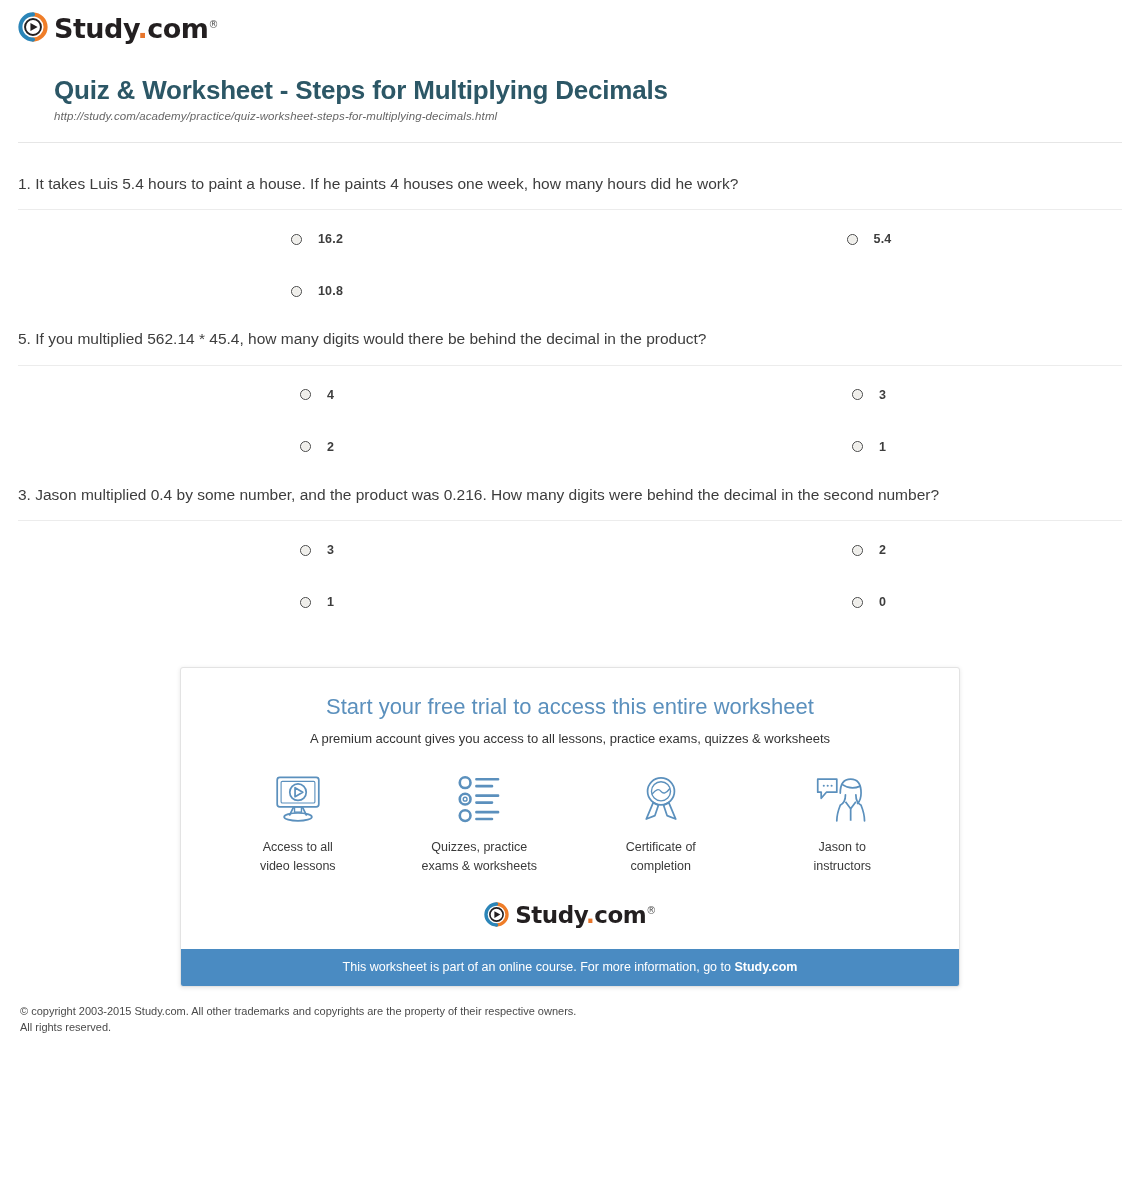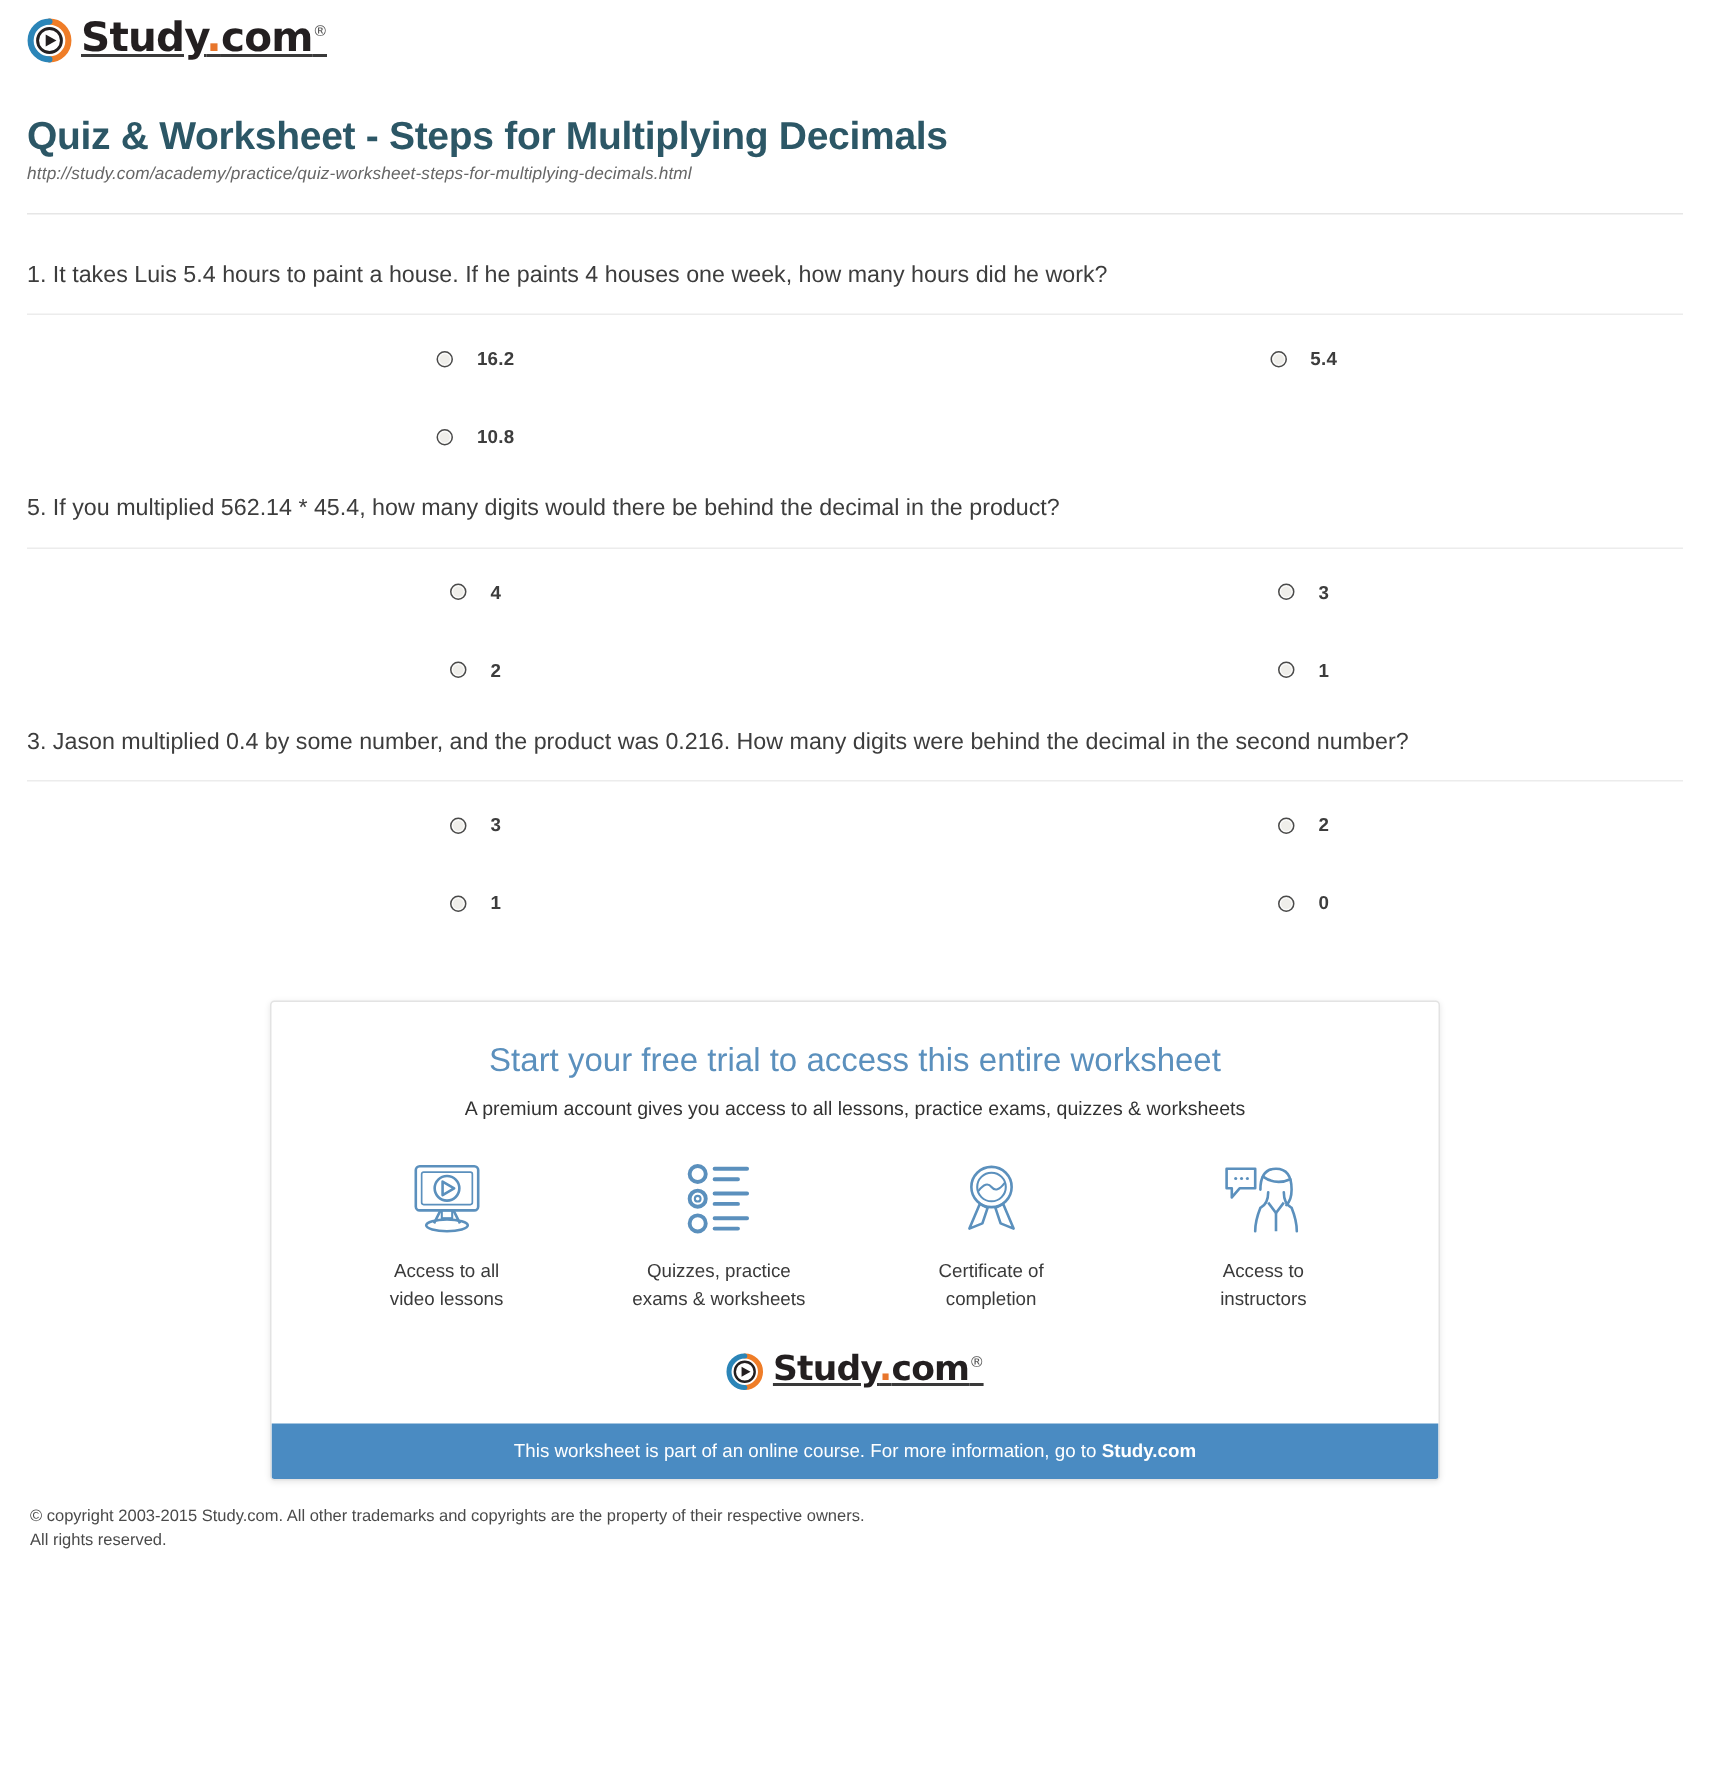--- a/index.html
+++ b/index.html
@@ -16,41 +16,41 @@
     position: relative;
     overflow: hidden;
   }
 
   
   .page-header {
     padding: 12px 0 0 18px;
   }
   .brand-logo {
     display: flex;
-    align-items: flex-start;
+    align-items: flex-end;
     gap: 6px;
     width: max-content;
-    text-decoration: underline;
   }
   .logo-mark { width: 30px; height: 30px; display: block; flex: 0 0 auto; }
   .logo-word {
     font-size: 27px;
     font-weight: 700;
     letter-spacing: -0.5px;
     color: #231f20;
     line-height: 1;
     font-family: "DejaVu Sans", sans-serif;
     white-space: nowrap;
   }
   .logo-word .dot { color: #e8762c; }
   .logo-word .tm { font-size: 10px; vertical-align: super; color: #555; font-weight: 400; }
 
   
   .title-block {
     padding: 34px 18px 0 18px;
+    margin-left: 36px;
   }
   .worksheet-title {
     margin: 0;
     font-size: 26px;
     font-weight: 700;
     color: #2c5766;
     letter-spacing: -0.2px;
     line-height: 1.15;
   }
   .worksheet-url {
@@ -338,21 +338,21 @@
             <circle cx="15.5" cy="13.5" r="1.2" fill="#5b90bd"></circle>
             <circle cx="20" cy="13.5" r="1.2" fill="#5b90bd"></circle>
             <path d="M30 22 Q30 6 42 6 Q54 6 54 22 Q54 30 50 34" fill="none" stroke="#5b90bd" stroke-width="2" stroke-linecap="round"></path>
             <path d="M32 12 Q42 19 53 14" fill="none" stroke="#5b90bd" stroke-width="2" stroke-linecap="round"></path>
             <path d="M36 24 Q36 33 30 36 Q26 46 26 54" fill="none" stroke="#5b90bd" stroke-width="2" stroke-linecap="round"></path>
             <path d="M48 24 Q48 33 54 36 Q58 46 58 54" fill="none" stroke="#5b90bd" stroke-width="2" stroke-linecap="round"></path>
             <path d="M36 32 L42 40 L48 32" fill="none" stroke="#5b90bd" stroke-width="2" stroke-linejoin="round"></path>
             <path d="M42 40 V54" fill="none" stroke="#5b90bd" stroke-width="2"></path>
           </svg>
           <div class="feature-label">
-            <span>Access to</span><br>
+            <span>Jason to</span><br>
             <span>instructors</span>
           </div>
         </div>
 
       </div>
 
       <div class="promo-logo-row">
         <div class="brand-logo">
           <svg class="logo-mark" viewBox="0 0 40 40">
             <path d="M20 3.2 A16.8 16.8 0 0 1 20 36.8" fill="none" stroke="#ef7d28" stroke-width="5.4" stroke-linecap="round"></path>

